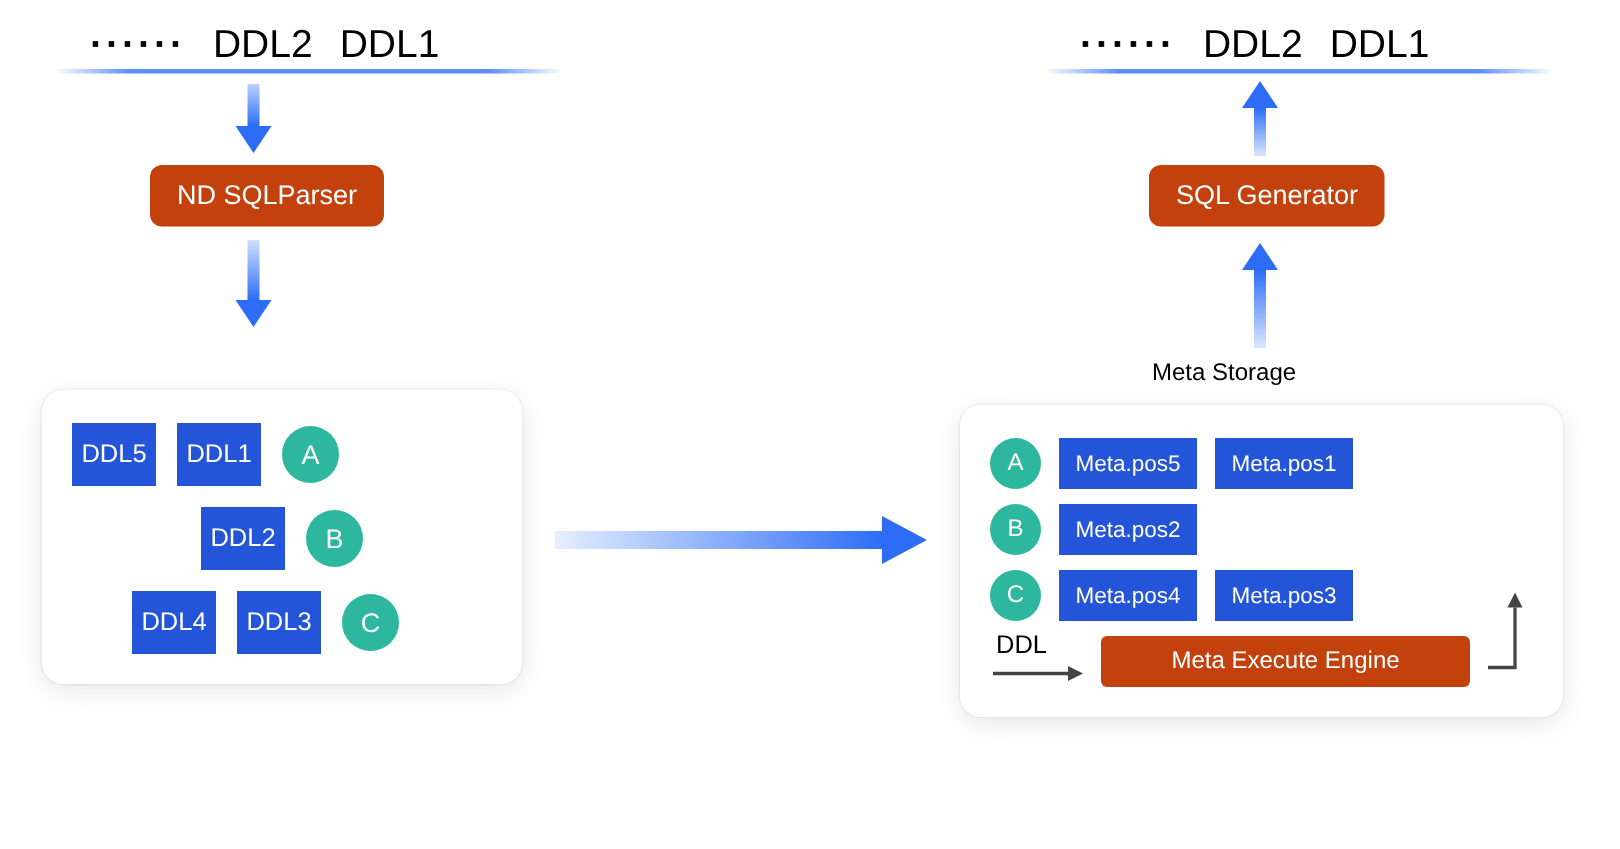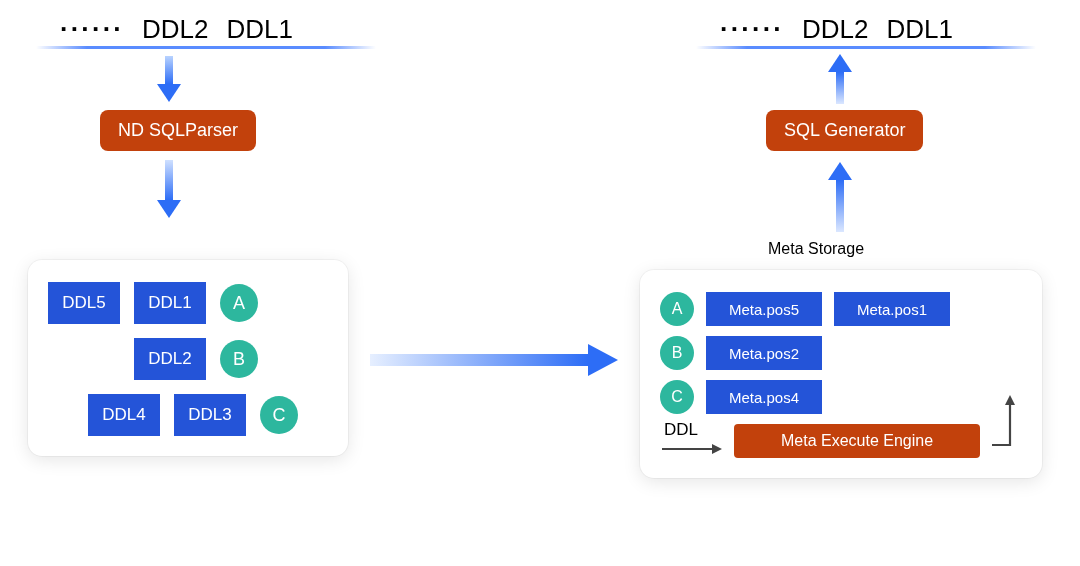--- a/index.html
+++ b/index.html
@@ -57,22 +57,22 @@
   }
   .card {
     position: absolute;
     background: #fff;
     border-radius: 14px;
     box-shadow: 0 4px 18px rgba(0,0,0,0.10), 0 0 0 1px rgba(0,0,0,0.04);
     padding: 22px 20px 20px 20px;
   }
   .row { display: flex; align-items: center; gap: 14px; margin-bottom: 14px; }
   .row:last-child { margin-bottom: 0; padding-left: 40px; }
-  .ddl-cell { width: 72px; height: 42px; }
-  .meta-cell { width: 116px; height: 34px; font-size: 15px; }
+  .ddl-cell { width: 56px; height: 42px; }
+  .meta-cell { width: 92px; height: 34px; font-size: 15px; }
   .spacer { width: 72px; height: 42px; }
   .arrow-down {
     position: absolute;
     width: 28px;
   }
   .arrow-down svg, .arrow-up svg, .arrow-right svg { display: block; }
   .arrow-up { position: absolute; width: 28px; }
   .arrow-right { position: absolute; }
   .label {
     position: absolute;
@@ -169,20 +169,21 @@
     <div class="blue-box meta-cell">Meta.pos5</div>
     <div class="blue-box meta-cell">Meta.pos1</div>
   </div>
   <div class="row">
     <div class="circle" style="width:34px;height:34px;font-size:16px;">B</div>
     <div class="blue-box meta-cell">Meta.pos2</div>
   </div>
   <div class="row">
     <div class="circle" style="width:34px;height:34px;font-size:16px;">C</div>
     <div class="blue-box meta-cell">Meta.pos4</div>
+    <div class="blue-box meta-cell">Meta.pos3</div>
   </div>
   <div class="engine-row">
 
     <div style="position:relative; width:64px; height:30px;">
       <span style="position:absolute; top:-6px; left:4px; font-size:17px;">DDL</span>
       <svg style="position:absolute; top:16px; left:0;" width="64" height="14" viewBox="0 0 64 14">
         <line x1="2" y1="7" x2="52" y2="7" class="thin-arrow"></line>
         <polygon points="52,2 52,12 62,7" fill="#444"></polygon>
       </svg>
     </div>

